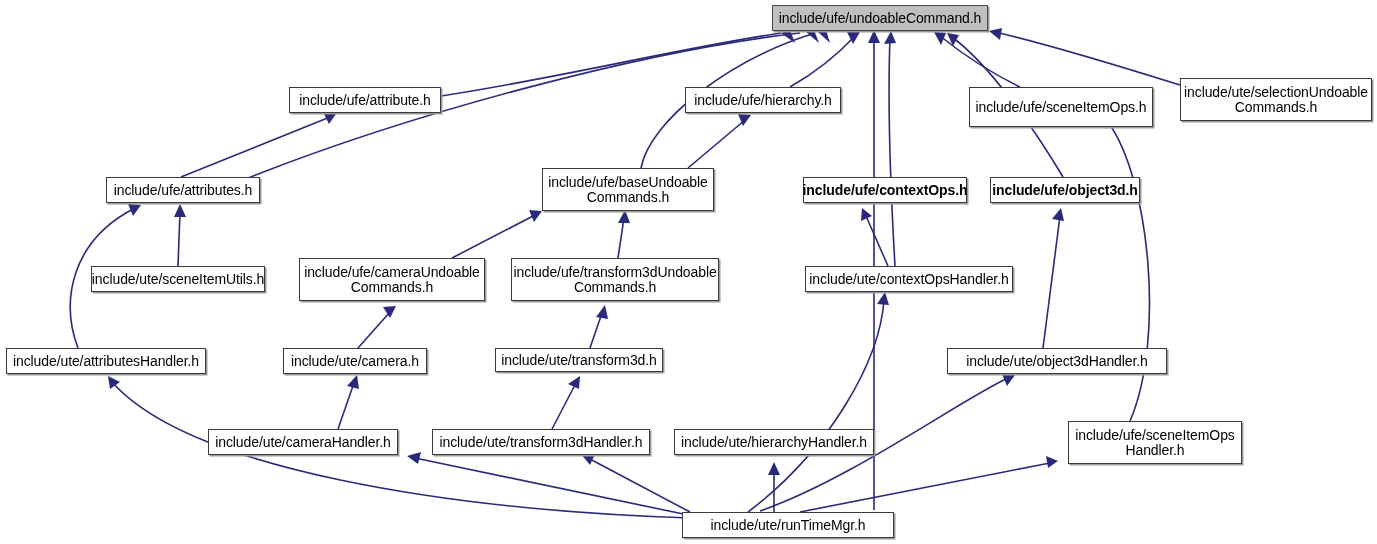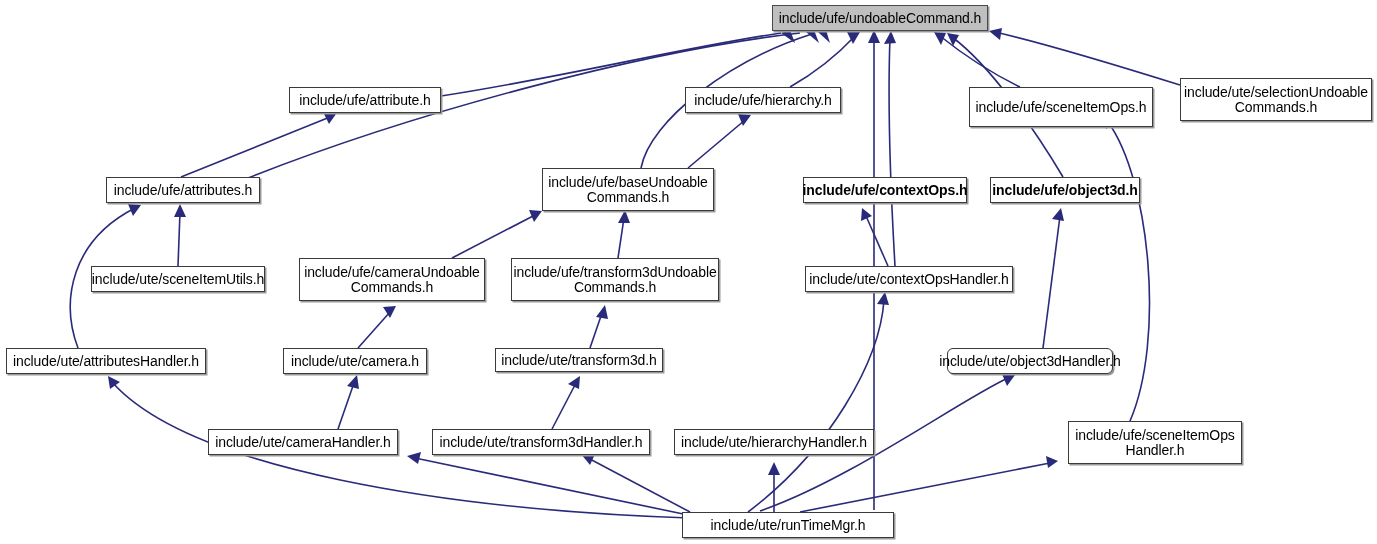--- a/index.html
+++ b/index.html
@@ -131,21 +131,21 @@
       <div class="node" style="left: 990px; top: 177px; width: 150px; height: 26px; font-weight: bold;">include/ufe/object3d.h</div>
       <div class="node" style="left: 91px; top: 266px; width: 174px; height: 26px;">include/ute/sceneItemUtils.h</div>
       <div class="node" style="left: 299px; top: 258px; width: 186px; height: 43px;">include/ufe/cameraUndoable
 Commands.h</div>
       <div class="node" style="left: 511px; top: 258px; width: 208px; height: 43px;">include/ufe/transform3dUndoable
 Commands.h</div>
       <div class="node" style="left: 805px; top: 266px; width: 208px; height: 26px;">include/ute/contextOpsHandler.h</div>
       <div class="node" style="left: 6px; top: 348px; width: 200px; height: 26px;">include/ute/attributesHandler.h</div>
       <div class="node" style="left: 283px; top: 348px; width: 144px; height: 26px;">include/ute/camera.h</div>
       <div class="node" style="left: 495px; top: 348px; width: 168px; height: 24px;">include/ute/transform3d.h</div>
-      <div class="node" style="left: 947px; top: 348px; width: 166px; height: 26px; border-radius: 6px;">include/ute/object3dHandler.h</div>
+      <div class="node" style="left: 947px; top: 348px; width: 220px; height: 26px;">include/ute/object3dHandler.h</div>
       <div class="node" style="left: 208px; top: 429px; width: 190px; height: 26px;">include/ute/cameraHandler.h</div>
       <div class="node" style="left: 432px; top: 429px; width: 218px; height: 26px;">include/ute/transform3dHandler.h</div>
       <div class="node" style="left: 674px; top: 429px; width: 200px; height: 26px;">include/ute/hierarchyHandler.h</div>
       <div class="node" style="left: 1068px; top: 421px; width: 174px; height: 43px;">include/ufe/sceneItemOps
 Handler.h</div>
       <div class="node" style="left: 682px; top: 512px; width: 212px; height: 26px;">include/ute/runTimeMgr.h</div>
     </div>
 </div>
 
 </body></html>

